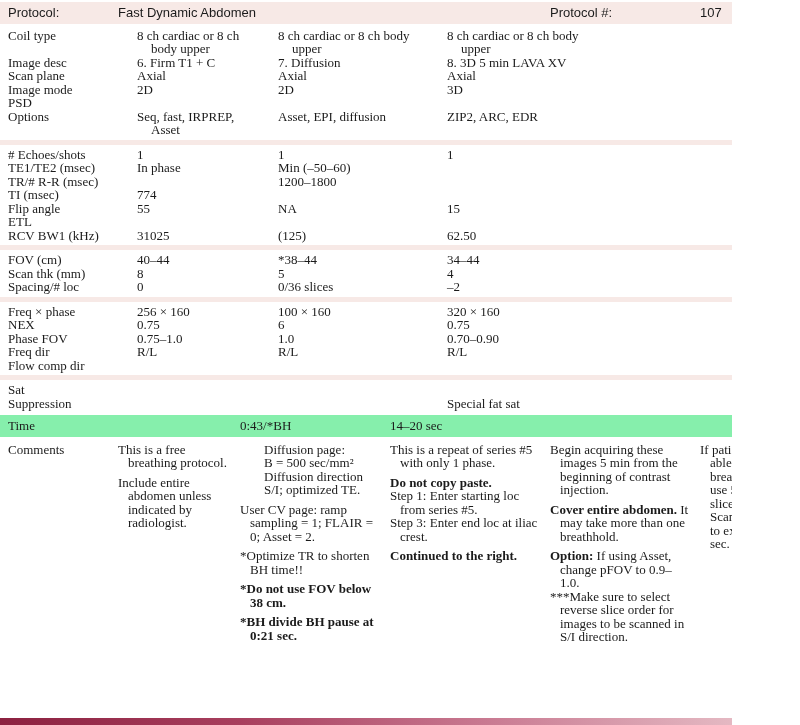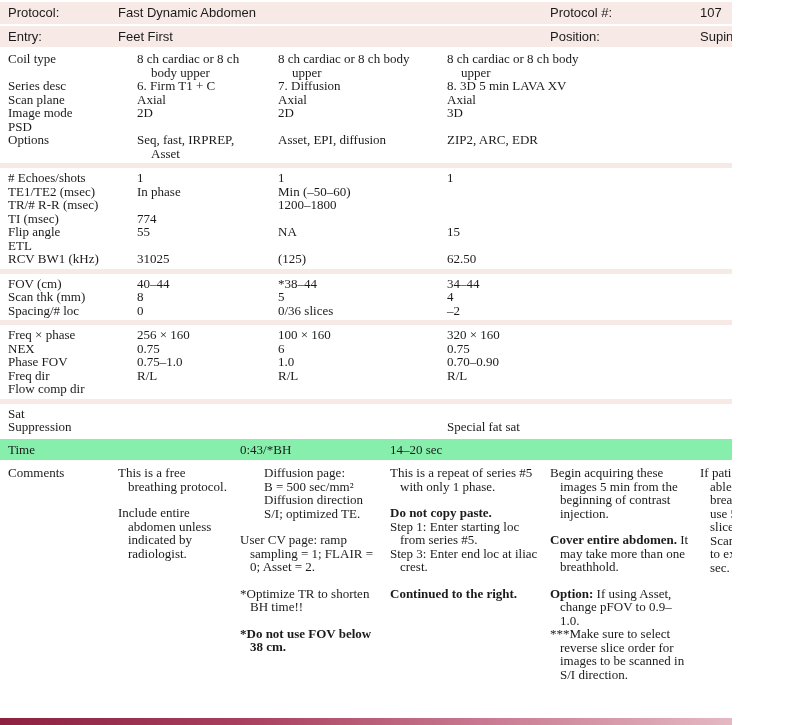--- a/index.html
+++ b/index.html
@@ -47,21 +47,21 @@
 
   
   .comments{
     display:grid;
     grid-template-columns:110px 122px 150px 160px 150px 100px;
     padding:6px 0 0 8px;
   }
   .comment-col{padding-right:10px;}
   .cpara{margin:0;padding-left:10px;text-indent:-10px;}
   .cpara.flush{padding-left:0;text-indent:0;margin-left:24px;}
-  .cpara.gap{margin-top:13px;}
+  .cpara.gap{margin-top:6px;}
   .cpara.bold{font-weight:bold;}
   .cpara b{font-weight:bold;text-align:center;}
 
   
   .bottom-bar{
     position:absolute;left:0;bottom:0;width:800px;height:7px;
     background:linear-gradient(90deg,#8c2140 0%,#a83f5e 30%,#c87890 60%,#eccad0 100%);
   }
 </style>
 </head>
@@ -69,40 +69,34 @@
 
 <div class="page">
 
   <div class="hdr">
     <div class="hdr-row">
       <div class="hcell">Protocol:</div>
       <div class="hcell">Fast Dynamic Abdomen</div>
       <div class="hcell">Protocol #:</div>
       <div class="hcell">107</div>
     </div>
-    <div class="hdr-row">
-      <div class="hcell">Entry:</div>
-      <div class="hcell">Feet First</div>
-      <div class="hcell">Position:</div>
-      <div class="hcell">Supine</div>
-    </div>
   </div>
 
   <div id="sections">
       <div class="section">
         <div class="prow">
           <div class="cell label">Coil type</div>
           <div class="cell val">8 ch cardiac or 8 ch body upper</div>
           <div class="cell val">8 ch cardiac or 8 ch body upper</div>
           <div class="cell val">8 ch cardiac or 8 ch body upper</div>
           <div class="cell val"></div>
           <div class="cell val"></div>
         </div>
         <div class="prow">
-          <div class="cell label">Series desc</div>
+          <div class="cell label">Image desc</div>
           <div class="cell val">6. Firm T1 + C</div>
           <div class="cell val">7. Diffusion</div>
           <div class="cell val">8. 3D 5 min LAVA XV</div>
           <div class="cell val"></div>
           <div class="cell val"></div>
         </div>
         <div class="prow">
           <div class="cell label">Scan plane</div>
           <div class="cell val">Axial</div>
           <div class="cell val">Axial</div>
@@ -301,20 +295,21 @@
         <p class="cpara gap">Include entire abdomen unless indicated by radiologist.</p>
       </div>
     <div class="comment-col">
         <p class="cpara flush">Diffusion page:</p>
         <p class="cpara flush">B = 500 sec/mm²</p>
         <p class="cpara flush">Diffusion direction</p>
         <p class="cpara flush">S/I; optimized TE.</p>
         <p class="cpara gap">User CV page: ramp sampling = 1; FLAIR = 0; Asset = 2.</p>
         <p class="cpara gap">*Optimize TR to shorten BH time!!</p>
         <p class="cpara gap bold">*Do not use FOV below 38 cm.</p>
+        <p class="cpara gap bold">*BH divide BH pause at 0:21 sec.</p>
       </div>
     <div class="comment-col">
         <p class="cpara">This is a repeat of series #5 with only 1 phase.</p>
         <p class="cpara gap bold">Do not copy paste.</p>
         <p class="cpara">Step 1: Enter starting loc from series #5.</p>
         <p class="cpara">Step 3: Enter end loc at iliac crest.</p>
         <p class="cpara gap bold">Continued to the right.</p>
       </div>
     <div class="comment-col">
         <p class="cpara">Begin acquiring these images 5 min from the beginning of contrast injection.</p>

